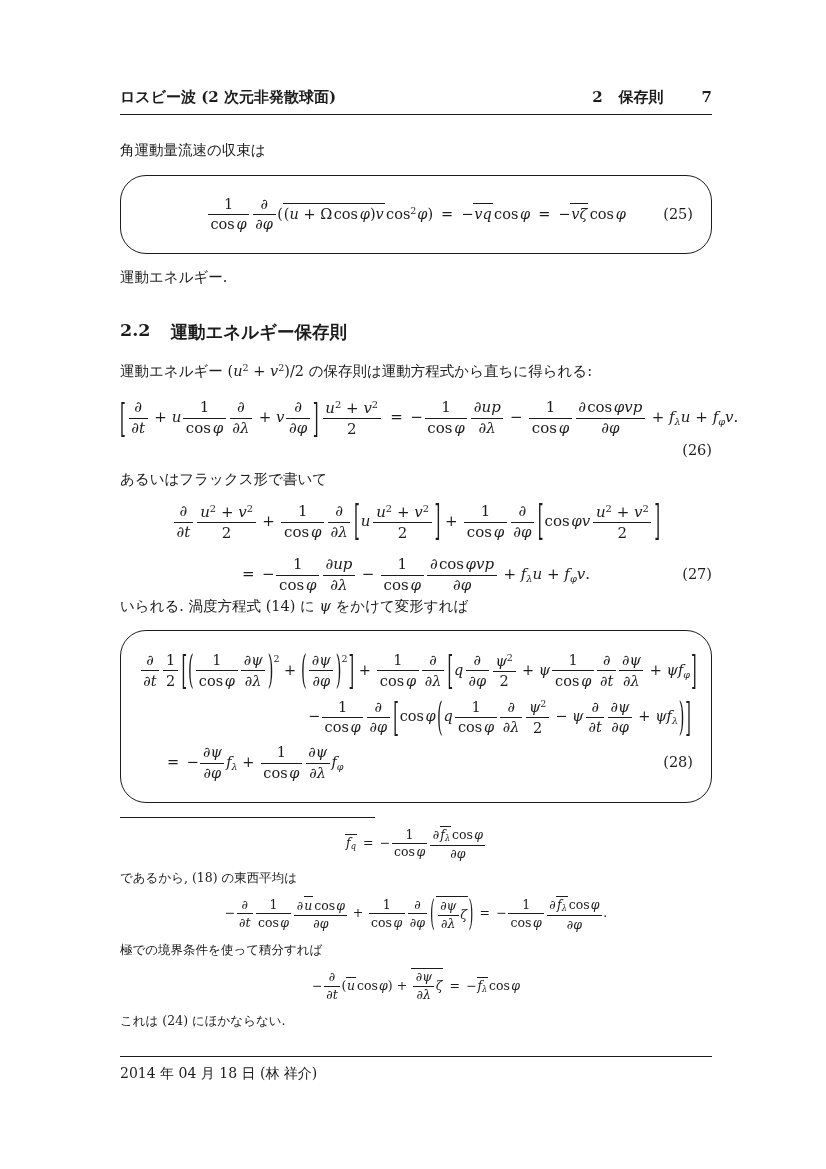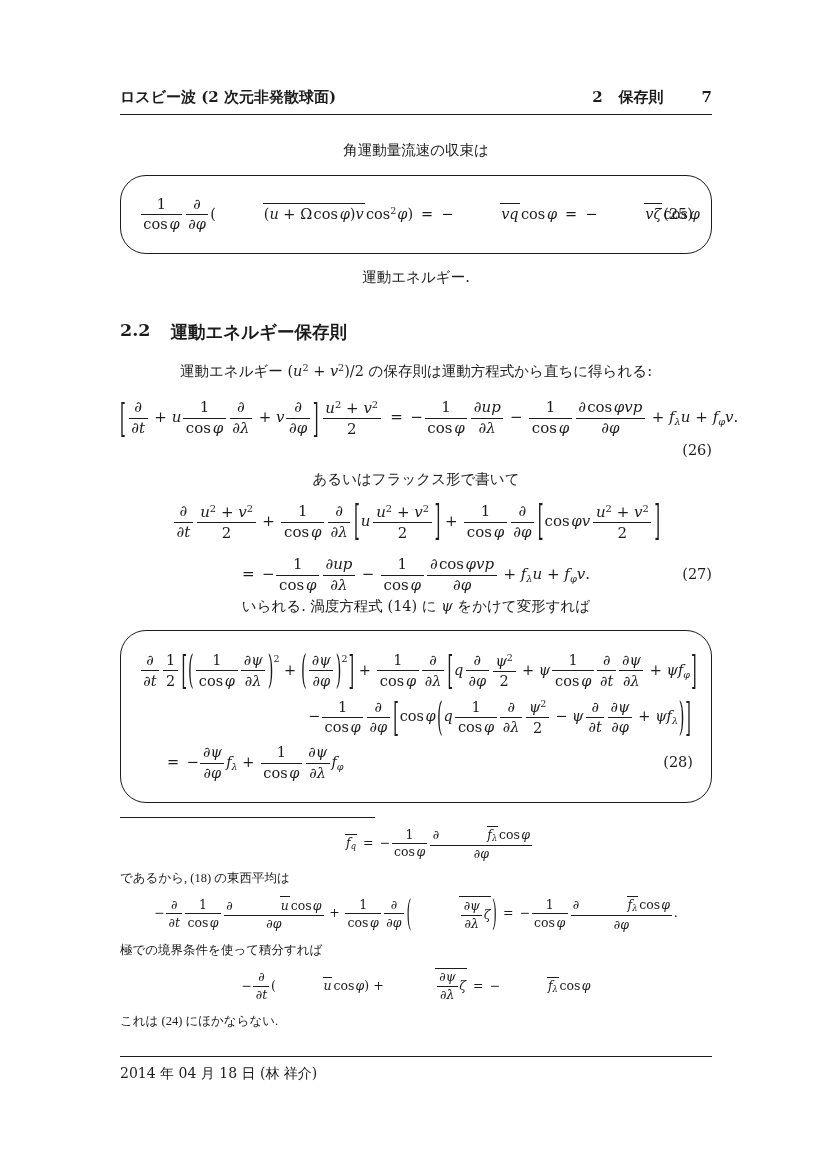--- a/index.html
+++ b/index.html
@@ -6,22 +6,22 @@
   .page{position:relative;width:826px;height:1169px;background:#ffffff;color:#1c1c1c;
         font-family:"DejaVu Serif","Liberation Serif",serif;overflow:hidden;margin:0 auto;}
   .content{position:absolute;left:120px;top:0;width:592px;}
   p{margin:0;}
   .header{display:flex;justify-content:space-between;align-items:baseline;
           padding-top:88px;font-weight:bold;font-size:15px;}
   .hdr-right{display:inline-flex;align-items:baseline;}
   .hdr-sec-title{margin-left:16px;}
   .hdr-page{margin-left:38px;}
   .hrule{border:none;border-top:1.4px solid #1c1c1c;margin:7px 0 0 0;}
-  .jp{font-size:14.5px;line-height:1.65;text-align:center;}
-  .fn{font-size:12.5px;line-height:1.6;font-family:Liberation Serif, serif;}
+  .jp{font-size:14.5px;line-height:1.65;}
+  .fn{font-size:12.5px;line-height:1.6;}
   .h2{display:flex;font-size:17.5px;font-weight:bold;margin:30px 0 0 0;}
   .h2 .sec-no{margin-right:20px;}
   .mt6{margin-top:6px;}.mt8{margin-top:8px;}.mt10{margin-top:10px;}.mt12{margin-top:12px;}
   .mt14{margin-top:14px;}.mt16{margin-top:16px;}.mt24{margin-top:24px;}
   .roundbox{border:1.4px solid #1c1c1c;border-radius:26px;padding:20px 18px;margin-top:12px;}
   .eqline{position:relative;text-align:center;font-size:15px;line-height:1.2;white-space:nowrap;}
   .roundbox .eqline{font-size:14.5px;}
   .eqline.right{text-align:right;padding-right:2px;}
   .eqline.left{text-align:left;padding-left:28px;}
   .fneq{font-size:12.5px;}
@@ -30,21 +30,21 @@
   .fnrule{border:none;border-top:1px solid #1c1c1c;width:255px;margin:14px 0 0 0;}
   .footer{position:absolute;left:120px;top:1056px;width:592px;border-top:1.4px solid #1c1c1c;
           padding-top:8px;display:flex;justify-content:space-between;font-size:14px;}
   
   .mrow{display:inline;}
   .mi{font-style:italic;}
   .msp{display:inline-block;}
   .mfrac{display:inline-block;vertical-align:middle;text-align:center;margin:0 .12em;line-height:1.15;}
   .mfrac>.num{display:block;padding:0 .18em .1em .18em;border-bottom:1px solid currentColor;}
   .mfrac>.den{display:block;padding:.1em .18em 0 .18em;}
-  .movl{display:inline-block;border-top:1px solid currentColor;padding:.12em .06em 0 .06em;line-height:1.15;margin-left:47px;}
+  .movl{display:inline-block;border-top:1px solid currentColor;padding:.12em .06em 0 .06em;line-height:1.15;}
   .msup{font-size:.66em;vertical-align:.55em;}
   .msub{font-size:.66em;vertical-align:-.28em;}
   .mdel{display:inline-flex;align-items:center;vertical-align:middle;}
   .dchar{display:inline-block;line-height:1;}
   .dmid{display:inline-block;padding:0 .06em;}
 </style>
 </head>
 <body>
 
 <div class="page">

